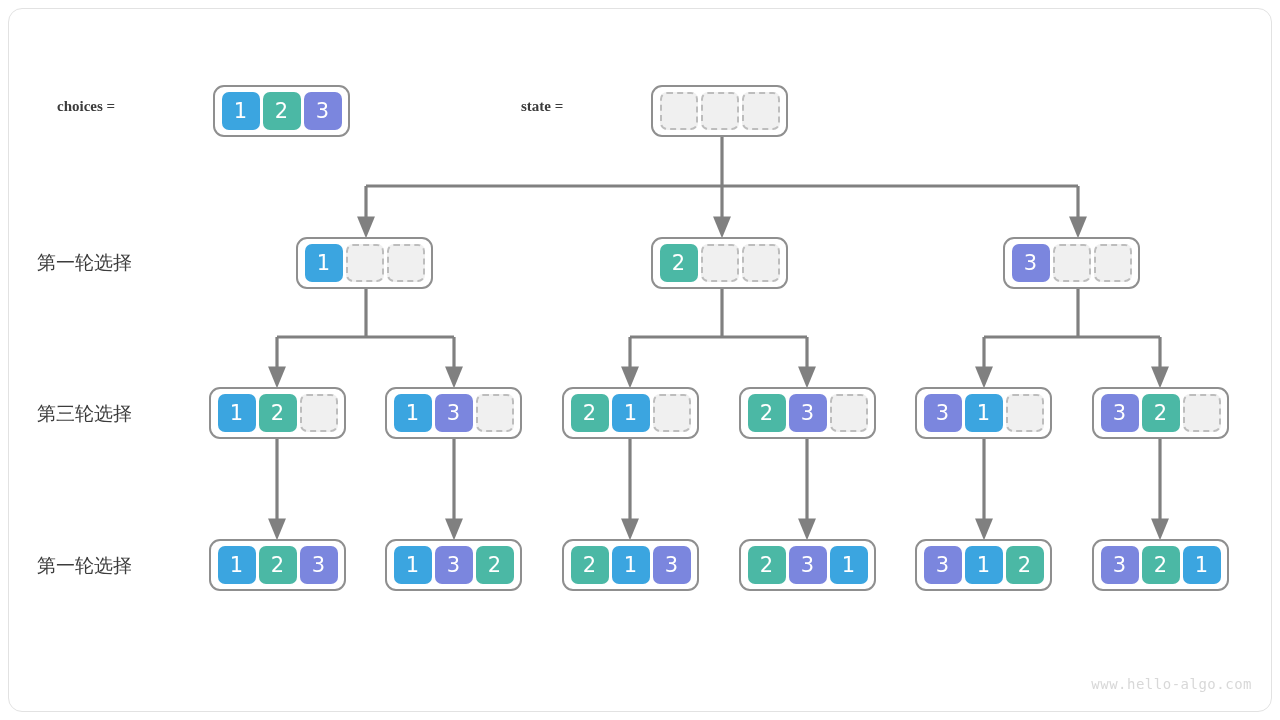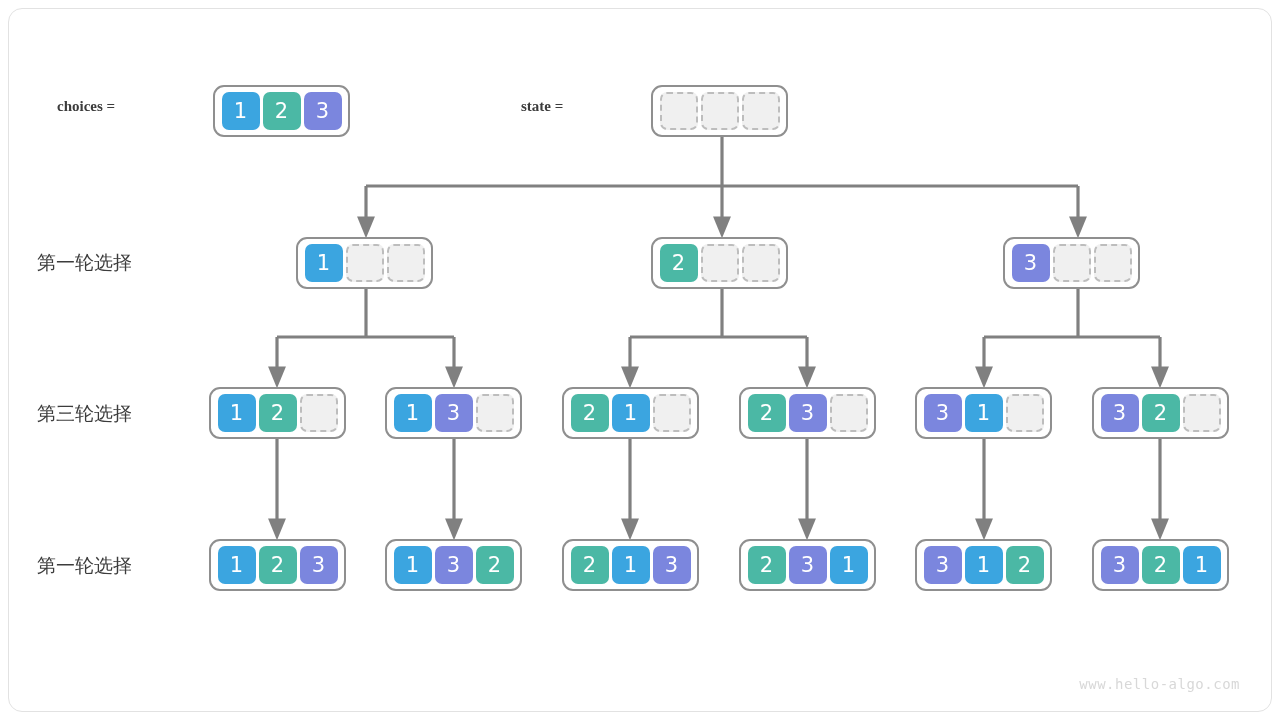--- a/index.html
+++ b/index.html
@@ -80,21 +80,21 @@
   }
   .row-label {
     position: absolute;
     font-size: 19px;
     color: #3c3c3c;
     white-space: nowrap;
     font-family: "DejaVu Sans", "Liberation Sans", sans-serif;
   }
   #watermark {
     position: absolute;
-    right: 40px;
+    right: 28px;
     bottom: 28px;
     font-family: "DejaVu Sans Mono", "Liberation Mono", monospace;
     font-size: 14px;
     color: #d8d8d8;
     letter-spacing: 0.5px;
     white-space: nowrap;
   }
 </style>
 </head>
 <body>

